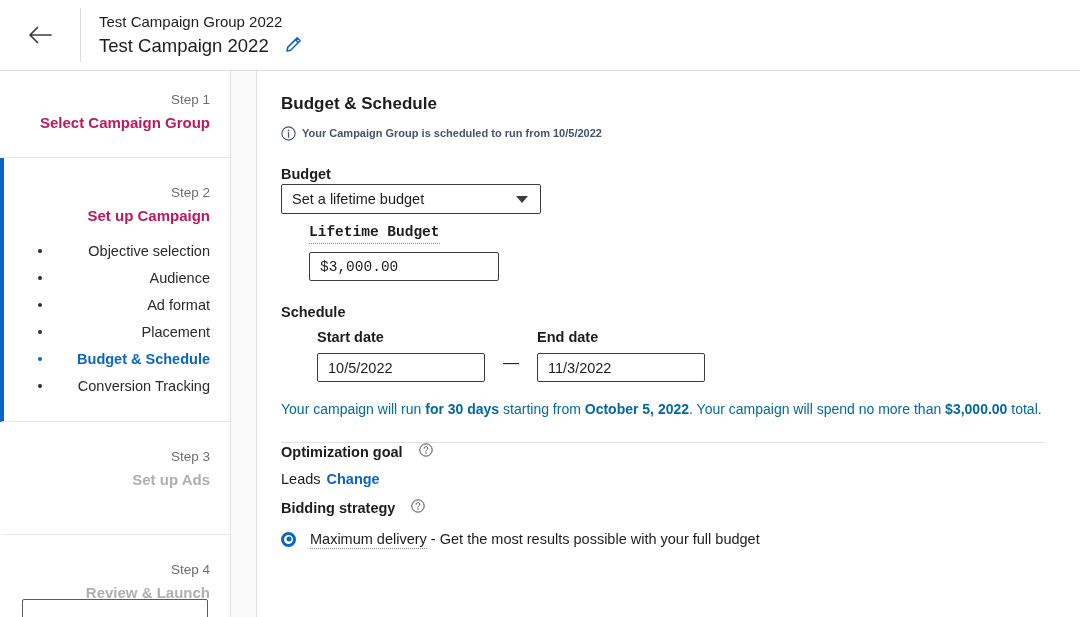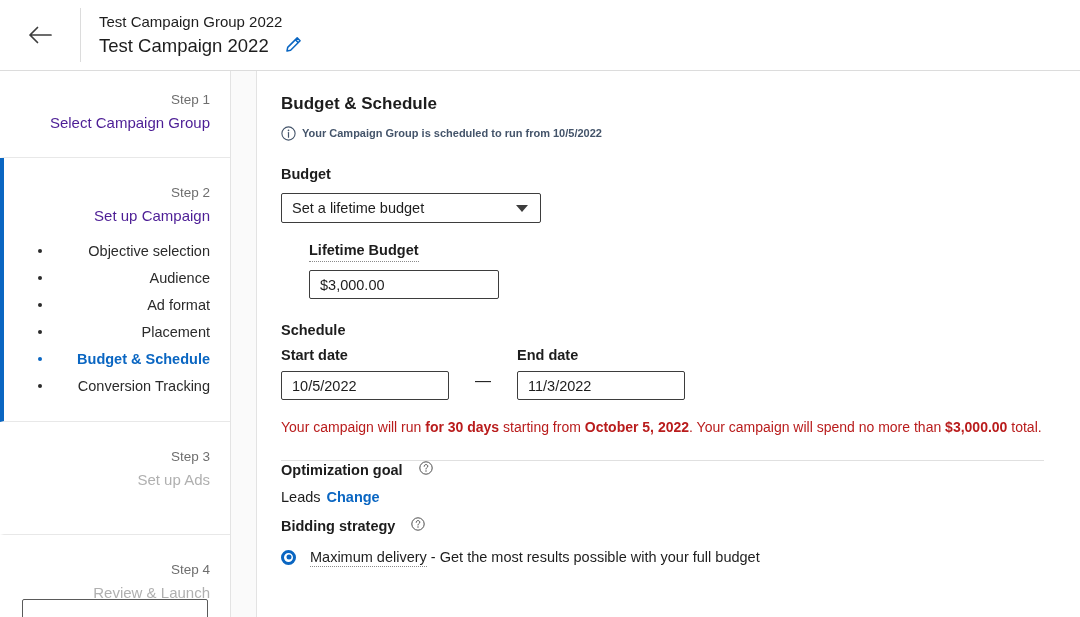--- a/index.html
+++ b/index.html
@@ -93,25 +93,25 @@
     border-left: 4px solid #0a66c2;
   }
   .step-label {
     font-size: 13.5px;
     color: #6e6e6e;
     line-height: 18px;
     margin-bottom: 3px;
   }
   .step-name {
     font-size: 15px;
-    font-weight: normal;
-    color: #4c1d95;
+    font-weight: bold;
+    color: #be185d;
     line-height: 21px;
   }
-  .step-name.muted { color: #b0b0b0; font-weight: normal; }
+  .step-name.muted { color: #b0b0b0; font-weight: bold; }
   .step-block.s1 { padding: 20px 20px 24px 22px; }
   .step-block.s2 { padding-top: 26px; padding-bottom: 26px; }
   .step-block.s3 { padding: 26px 20px 44px 22px; }
   .step-block.s4 { padding: 26px 20px 44px 22px; }
   .sub-list {
     list-style: none;
     margin: 16px 0 0 0;
     padding: 0 0 0 12px;
   }
   .sub-list li {
@@ -179,21 +179,21 @@
     line-height: 20px;
     margin-bottom: 22px;
   }
   .notice .ico { flex: 0 0 15px; display: flex; }
 
   .field-label {
     font-size: 14.5px;
     font-weight: bold;
     color: #1d1d1d;
     line-height: 19px;
-    margin-bottom: 9px;
+    margin-bottom: 0;
   }
   .select-box {
     width: 260px;
     height: 30px;
     border: 1px solid #3d3d3d;
     border-radius: 2px;
     background: #fff;
     display: flex;
     align-items: center;
     padding: 0 9px 0 10px;
@@ -235,35 +235,36 @@
 
   .schedule-head {
     font-size: 14.5px;
     font-weight: bold;
     margin: 22px 0 6px 0;
     line-height: 19px;
   }
   .date-row {
     display: flex;
     align-items: flex-end;
-    gap: 12px;
+    gap: 4px;
+    margin-left: 36px;
   }
   .date-col { display: flex; flex-direction: column; }
   .date-col .field-label { margin-bottom: 6px; }
   .date-input { width: 168px; }
   .dash {
     margin: 0 14px 5px 14px;
     font-size: 16px;
     color: #1d1d1d;
     line-height: 29px;
   }
   .summary {
     font-size: 14px;
     line-height: 20px;
-    color: #b91c1c;
+    color: #0369a1;
     margin-top: 17px;
   }
   .summary b { font-weight: bold; }
   hr.rule {
     border: none;
     border-top: 1px solid #e0e0e0;
     margin: 23px 0 0 0;
     width: 763px;
   }
 
@@ -411,21 +412,21 @@
       </span>
       <span>Your Campaign Group is scheduled to run from 10/5/2022</span>
     </div>
 
     <div class="field-label">Budget</div>
     <div class="select-box">
       <span>Set a lifetime budget</span>
       <span class="caret"></span>
     </div>
 
-    <div class="indent" style="margin-top:18px;">
+    <div class="indent" style="margin-top:9px;font-family:Liberation Mono, monospace;">
       <span class="dotted-label">Lifetime Budget</span>
       <div class="text-input budget-input">
         <span>$3,000.00</span>
       </div>
     </div>
 
     <div class="schedule-head">Schedule</div>
 
     <div class="date-row">
       <div class="date-col">

